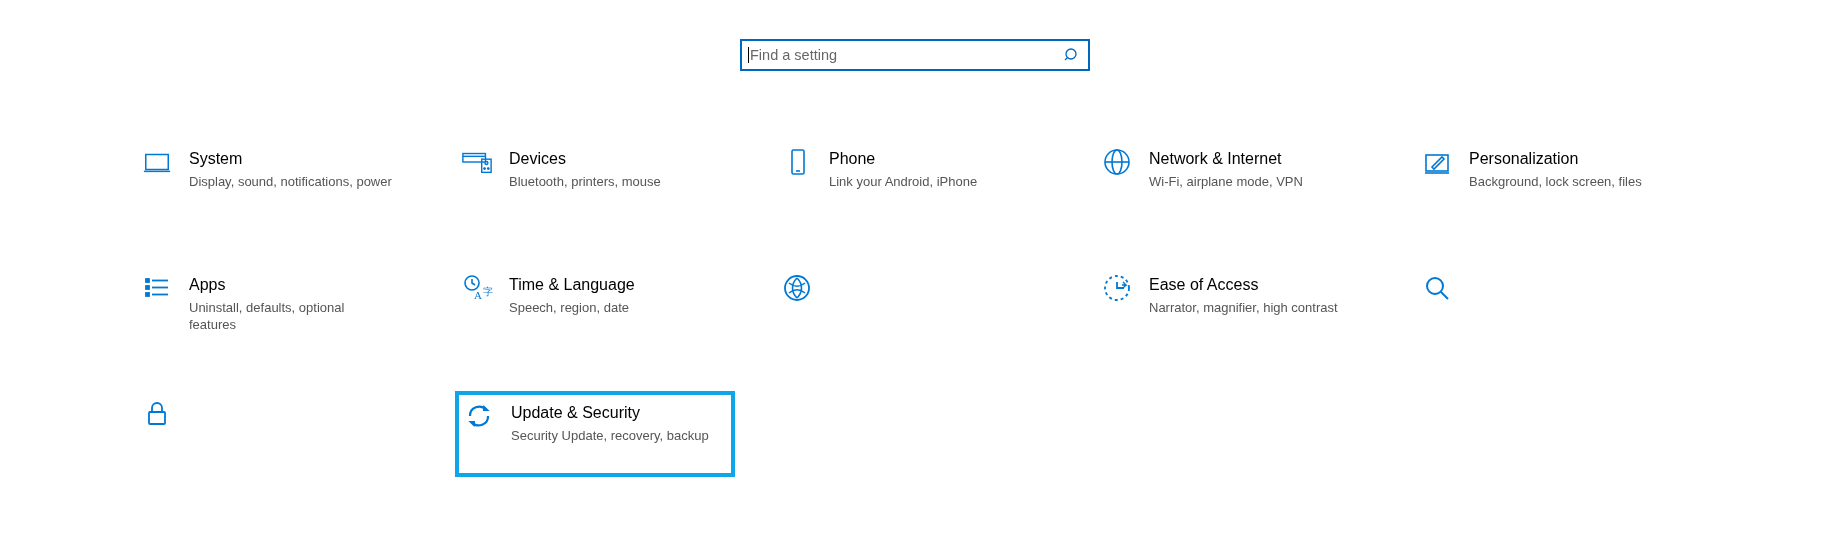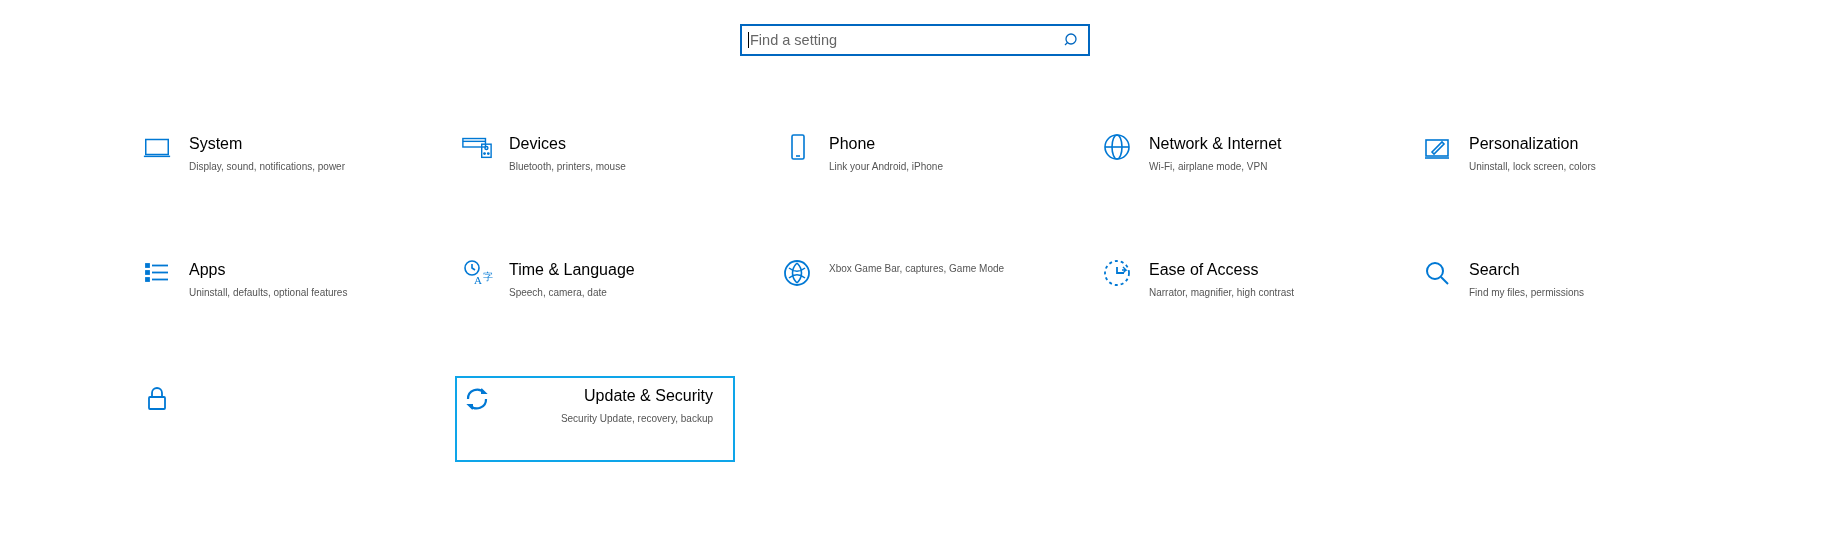--- a/index.html
+++ b/index.html
@@ -7,21 +7,21 @@
       width: 1830px;
       height: 545px;
       background: #ffffff;
       font-family: "Segoe UI", Arial, sans-serif;
       color: #000000;
       overflow: hidden;
     }
     .search-wrap {
       display: flex;
       justify-content: center;
-      padding-top: 24px;
+      padding-top: 39px;
     }
     .search-box {
       width: 350px;
       height: 32px;
       border: 2px solid #0067c0;
       display: flex;
       align-items: center;
       padding: 0 8px;
       position: relative;
     }
@@ -55,39 +55,39 @@
       gap: 40px;
     }
     .tile {
       display: flex;
       align-items: flex-start;
       padding: 8px 12px 8px 0;
       min-height: 86px;
       cursor: pointer;
       border: 2px solid transparent;
     }
-    .tile.highlight { border: 2px solid #0ea5e9; text-align: right; }
+    .tile.highlight { border: 4px solid #0ea5e9; }
     .tile .icon {
       width: 40px;
       flex: none;
       display: flex;
       justify-content: center;
       margin-top: -2px;
       margin-right: 12px;
       color: #0078d4;
     }
     .tile .text { flex: 1; padding-right: 8px; }
     .tile .title {
       font-size: 16px;
       color: #000;
       line-height: 20px;
       margin-bottom: 4px;
     }
     .tile .desc {
-      font-size: 10px;
+      font-size: 13px;
       color: #555;
       line-height: 17px;
     }
     svg { display: block; }
   </style>
 </head>
 <body>
 
 <div class="search-wrap">
   <div class="search-box">
@@ -164,21 +164,21 @@
   <div class="tile">
     <span class="icon">
       <svg width="30" height="30" viewBox="0 0 30 30" fill="none" stroke="currentColor" stroke-width="1.6">
           <rect x="4" y="8" width="22" height="16"></rect>
           <line x1="3" y1="26" x2="27" y2="26"></line>
           <path d="M10 20 L20 10 L22 12 L12 22 Z"></path>
         </svg>
     </span>
     <div class="text">
       <div class="title">Personalization</div>
-      <div class="desc">Uninstall, lock screen, colors</div>
+      <div class="desc">Background, lock screen, files</div>
     </div>
   </div>
 
   <div class="tile">
     <span class="icon">
       <svg width="30" height="30" viewBox="0 0 30 30" fill="none" stroke="currentColor" stroke-width="1.8">
           <rect x="4" y="6" width="3" height="3" fill="currentColor"></rect>
           <line x1="10" y1="7.5" x2="26" y2="7.5"></line>
           <rect x="4" y="13" width="3" height="3" fill="currentColor"></rect>
           <line x1="10" y1="14.5" x2="26" y2="14.5"></line>
@@ -197,33 +197,32 @@
     <span class="icon">
       <svg width="32" height="30" viewBox="0 0 32 30" fill="none" stroke="currentColor" stroke-width="1.6">
           <circle cx="11" cy="10" r="7"></circle>
           <path d="M11 6 V10 L14 12"></path>
           <text x="13" y="26" font-size="11" fill="currentColor" stroke="none" font-family="Segoe UI">A</text>
           <text x="22" y="22" font-size="10" fill="currentColor" stroke="none" font-family="Segoe UI">字</text>
         </svg>
     </span>
     <div class="text">
       <div class="title">Time &amp; Language</div>
-      <div class="desc">Speech, camera, date</div>
+      <div class="desc">Speech, region, date</div>
     </div>
   </div>
 
   <div class="tile">
     <span class="icon">
       <svg width="30" height="30" viewBox="0 0 30 30" fill="none" stroke="currentColor" stroke-width="1.8">
           <circle cx="15" cy="15" r="12"></circle>
           <path d="M15 5 C9 11 9 19 15 25 M15 5 C21 11 21 19 15 25 M7 10 C12 14 18 14 23 10 M7 20 C12 16 18 16 23 20" stroke-width="1.6"></path>
         </svg>
     </span>
     <div class="text">
-      <div class="desc">Xbox Game Bar, captures, Game Mode</div>
     </div>
   </div>
 
   <div class="tile">
     <span class="icon">
       <svg width="30" height="30" viewBox="0 0 30 30" fill="none" stroke="currentColor" stroke-width="1.8">
           <circle cx="15" cy="15" r="12" stroke-dasharray="3 3"></circle>
           <path d="M15 9 V15 L22 15" stroke-dasharray="0"></path>
           <path d="M20 12 L24 12 L21 9 M24 12 L21 15" stroke-width="1.4"></path>
         </svg>
@@ -234,24 +233,20 @@
     </div>
   </div>
 
   <div class="tile">
     <span class="icon">
       <svg width="30" height="30" viewBox="0 0 30 30" fill="none" stroke="currentColor" stroke-width="2">
           <circle cx="13" cy="13" r="8"></circle>
           <line x1="19" y1="19" x2="26" y2="26"></line>
         </svg>
     </span>
-    <div class="text">
-      <div class="title">Search</div>
-      <div class="desc">Find my files, permissions</div>
-    </div>
   </div>
 
   <div class="tile">
     <span class="icon">
       <svg width="30" height="30" viewBox="0 0 30 30" fill="none" stroke="currentColor" stroke-width="1.8">
           <rect x="7" y="13" width="16" height="12" rx="1"></rect>
           <path d="M10 13 V9 a5 5 0 0 1 10 0 V13"></path>
         </svg>
     </span>
   </div>

